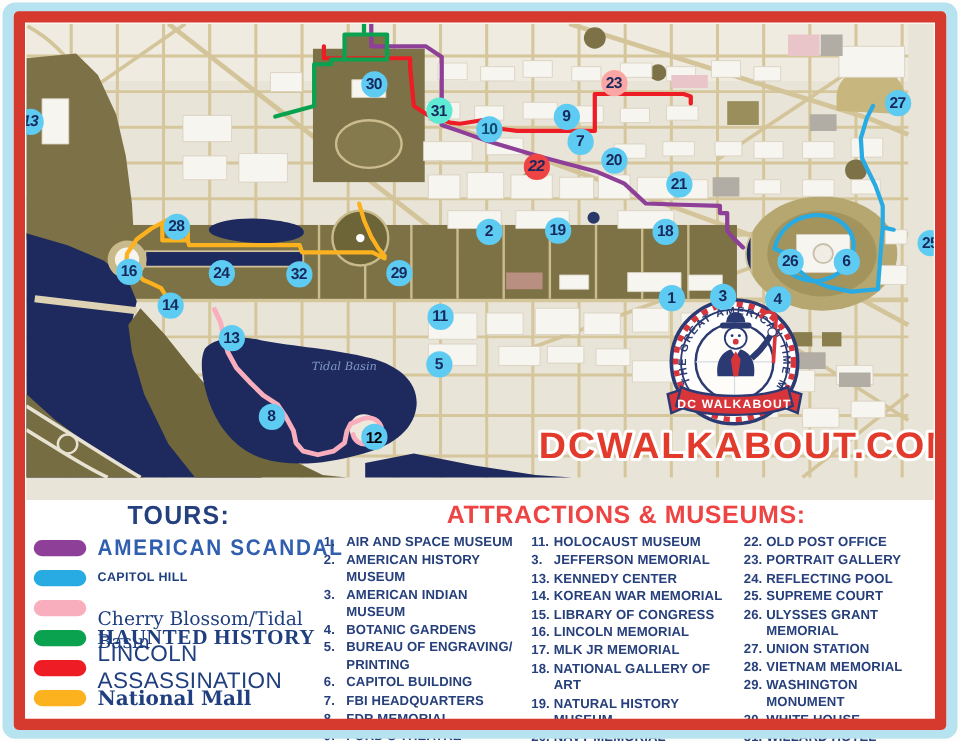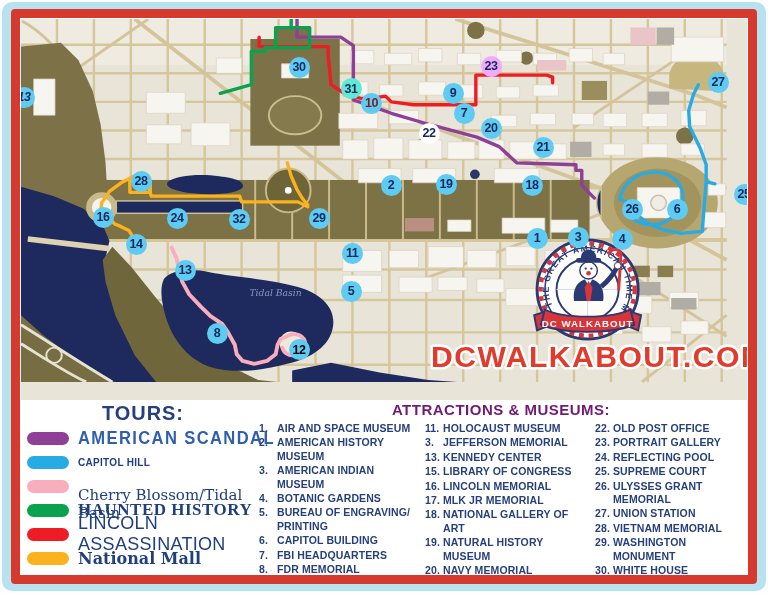--- a/index.html
+++ b/index.html
@@ -18,21 +18,21 @@
                  transform:scaleX(.95);margin-bottom:3px;}
   .tour-row{display:flex;align-items:center;gap:9px;margin-bottom:4px;height:20px;}
   .tour-swatch{width:42px;height:13px;border-radius:7px;flex:none;}
   .tour-label-0{font-size:18px;font-weight:bold;letter-spacing:1.5px;color:#2f5fae;transform:scaleX(.92);transform-origin:left;white-space:nowrap;}
   .tour-label-1{font-size:10px;font-weight:bold;color:#1f3f7e;letter-spacing:.3px;}
   .tour-label-2{font-family:"DejaVu Serif",serif;font-size:15px;color:#1f3f7e;margin-top:35px;}
   .tour-label-3{font-family:"Liberation Serif",serif;font-variant:small-caps;font-weight:bold;font-size:17px;color:#1f3f7e;letter-spacing:.5px;}
   .tour-label-4{font-family:Liberation Sans, sans-serif;font-variant:small-caps;font-size:18px;color:#1f3f7e;letter-spacing:.3px;}
   .tour-label-5{font-family:"DejaVu Serif",serif;font-weight:bold;font-size:16px;color:#1f3f7e;}
   .attr-block{position:absolute;left:238px;top:1px;width:484px;}
-  .attr-heading{font-size:15px;font-weight:bold;color:#701a75;text-align:center;letter-spacing:.5px;margin-bottom:4px;}
+  .attr-heading{font-size:20px;font-weight:bold;color:#ef4444;text-align:center;letter-spacing:.5px;margin-bottom:4px;}
   .attr-cols{display:flex;gap:3px;}
   .attr-col{width:163px;}
   .attr-col.c2{width:167px;}
   .attr-col.c3{width:148px;}
   .attr-item{display:flex;font-size:10.5px;font-weight:bold;color:#27407c;line-height:13.4px;margin-bottom:1px;letter-spacing:.1px;}
   .attr-num{flex:none;width:18px;}
   .attr-label{flex:1;}
 </style>
 </head>
 <body>
@@ -159,34 +159,34 @@
   <div id="markers">
       <div class="marker" style="left: 505.5px; top: 208.5px; background: rgb(94, 203, 242); color: rgb(23, 41, 92);">1</div>
       <div class="marker" style="left: 359.5px; top: 155.5px; background: rgb(94, 203, 242); color: rgb(23, 41, 92);">2</div>
       <div class="marker" style="left: 546.5px; top: 207.5px; background: rgb(94, 203, 242); color: rgb(23, 41, 92);">3</div>
       <div class="marker" style="left: 590.5px; top: 209.5px; background: rgb(94, 203, 242); color: rgb(23, 41, 92);">4</div>
       <div class="marker" style="left: 319.5px; top: 261.5px; background: rgb(94, 203, 242); color: rgb(23, 41, 92);">5</div>
       <div class="marker" style="left: 645.5px; top: 179.5px; background: rgb(94, 203, 242); color: rgb(23, 41, 92);">6</div>
       <div class="marker" style="left: 432.5px; top: 83.5px; background: rgb(94, 203, 242); color: rgb(23, 41, 92);">7</div>
       <div class="marker" style="left: 185.5px; top: 303.5px; background: rgb(94, 203, 242); color: rgb(23, 41, 92);">8</div>
       <div class="marker" style="left: 421.5px; top: 63.5px; background: rgb(94, 203, 242); color: rgb(23, 41, 92);">9</div>
-      <div class="marker" style="left: 340px; top: 73.5px; background: rgb(94, 203, 242); color: #7f1d1d;">10</div>
+      <div class="marker" style="left: 360px; top: 73.5px; background: rgb(94, 203, 242); color: #0c4a6e;">10</div>
       <div class="marker" style="left: 320.5px; top: 223.5px; background: rgb(94, 203, 242); color: rgb(23, 41, 92);">11</div>
       <div class="marker" style="left: 267.5px; top: 320px; background: rgb(94, 203, 242); color: #000000;">12</div>
       <div class="marker" style="left: -7.5px; top: 67.5px; background: rgb(94, 203, 242); color: rgb(23, 41, 92); font-style: italic;">13</div>
       <div class="marker" style="left: 104.5px; top: 214.5px; background: rgb(94, 203, 242); color: rgb(23, 41, 92);">14</div>
       <div class="marker" style="left: 710.5px; top: 200.5px; background: rgb(94, 203, 242); color: rgb(23, 41, 92); margin-left: 22px;">15</div>
       <div class="marker" style="left: 71.5px; top: 187.5px; background: rgb(94, 203, 242); color: rgb(23, 41, 92);">16</div>
       <div class="marker" style="left: 153.5px; top: 240.5px; background: rgb(94, 203, 242); color: rgb(23, 41, 92);">13</div>
       <div class="marker" style="left: 500.5px; top: 155.5px; background: rgb(94, 203, 242); color: rgb(23, 41, 92);">18</div>
       <div class="marker" style="left: 414.5px; top: 154.5px; background: rgb(94, 203, 242); color: rgb(23, 41, 92);">19</div>
       <div class="marker" style="left: 459.5px; top: 98.5px; background: rgb(94, 203, 242); color: rgb(23, 41, 92);">20</div>
       <div class="marker" style="left: 511.5px; top: 117.5px; background: rgb(94, 203, 242); color: rgb(23, 41, 92);">21</div>
-      <div class="marker" style="left: 397.5px; top: 103.5px; background: #ffffff; color: rgb(23, 41, 92);">22</div>
-      <div class="marker" style="left: 459.5px; top: 36.5px; background: #f0abfc; color: rgb(23, 41, 92); text-align: right;">23</div>
+      <div class="marker" style="left: 397.5px; top: 103.5px; background: #ef4444; color: rgb(23, 41, 92); font-style: italic;">22</div>
+      <div class="marker" style="left: 459.5px; top: 36.5px; background: #fca5a5; color: rgb(23, 41, 92); text-align: right;">23</div>
       <div class="marker" style="left: 145.5px; top: 188.5px; background: rgb(94, 203, 242); color: rgb(23, 41, 92);">24</div>
       <div class="marker" style="left: 712.5px; top: 164.5px; background: rgb(94, 203, 242); color: rgb(23, 41, 92);">25</div>
       <div class="marker" style="left: 600.5px; top: 179.5px; background: rgb(94, 203, 242); color: rgb(23, 41, 92);">26</div>
       <div class="marker" style="left: 686.5px; top: 52.5px; background: rgb(94, 203, 242); color: rgb(23, 41, 92);">27</div>
       <div class="marker" style="left: 109.5px; top: 151.5px; background: rgb(94, 203, 242); color: rgb(23, 41, 92);">28</div>
       <div class="marker" style="left: 287.5px; top: 188.5px; background: rgb(94, 203, 242); color: rgb(23, 41, 92);">29</div>
       <div class="marker" style="left: 267.5px; top: 37.5px; background: rgb(94, 203, 242); color: rgb(23, 41, 92);">30</div>
       <div class="marker" style="left: 319.5px; top: 59px; background: #5eead4; color: rgb(23, 41, 92);">31</div>
       <div class="marker" style="left: 207.5px; top: 189.5px; background: rgb(94, 203, 242); color: rgb(23, 41, 92);">32</div>
     </div>
@@ -270,20 +270,24 @@
           </div>
           <div class="attr-item">
             <span class="attr-num">3.</span>
             <span class="attr-label">JEFFERSON MEMORIAL</span>
           </div>
           <div class="attr-item">
             <span class="attr-num">13.</span>
             <span class="attr-label">KENNEDY CENTER</span>
           </div>
           <div class="attr-item">
+            <span class="attr-num">14.</span>
+            <span class="attr-label">KOREAN WAR MEMORIAL</span>
+          </div>
+          <div class="attr-item">
             <span class="attr-num">15.</span>
             <span class="attr-label">LIBRARY OF CONGRESS</span>
           </div>
           <div class="attr-item">
             <span class="attr-num">16.</span>
             <span class="attr-label">LINCOLN MEMORIAL</span>
           </div>
           <div class="attr-item">
             <span class="attr-num">17.</span>
             <span class="attr-label">MLK JR MEMORIAL</span>

